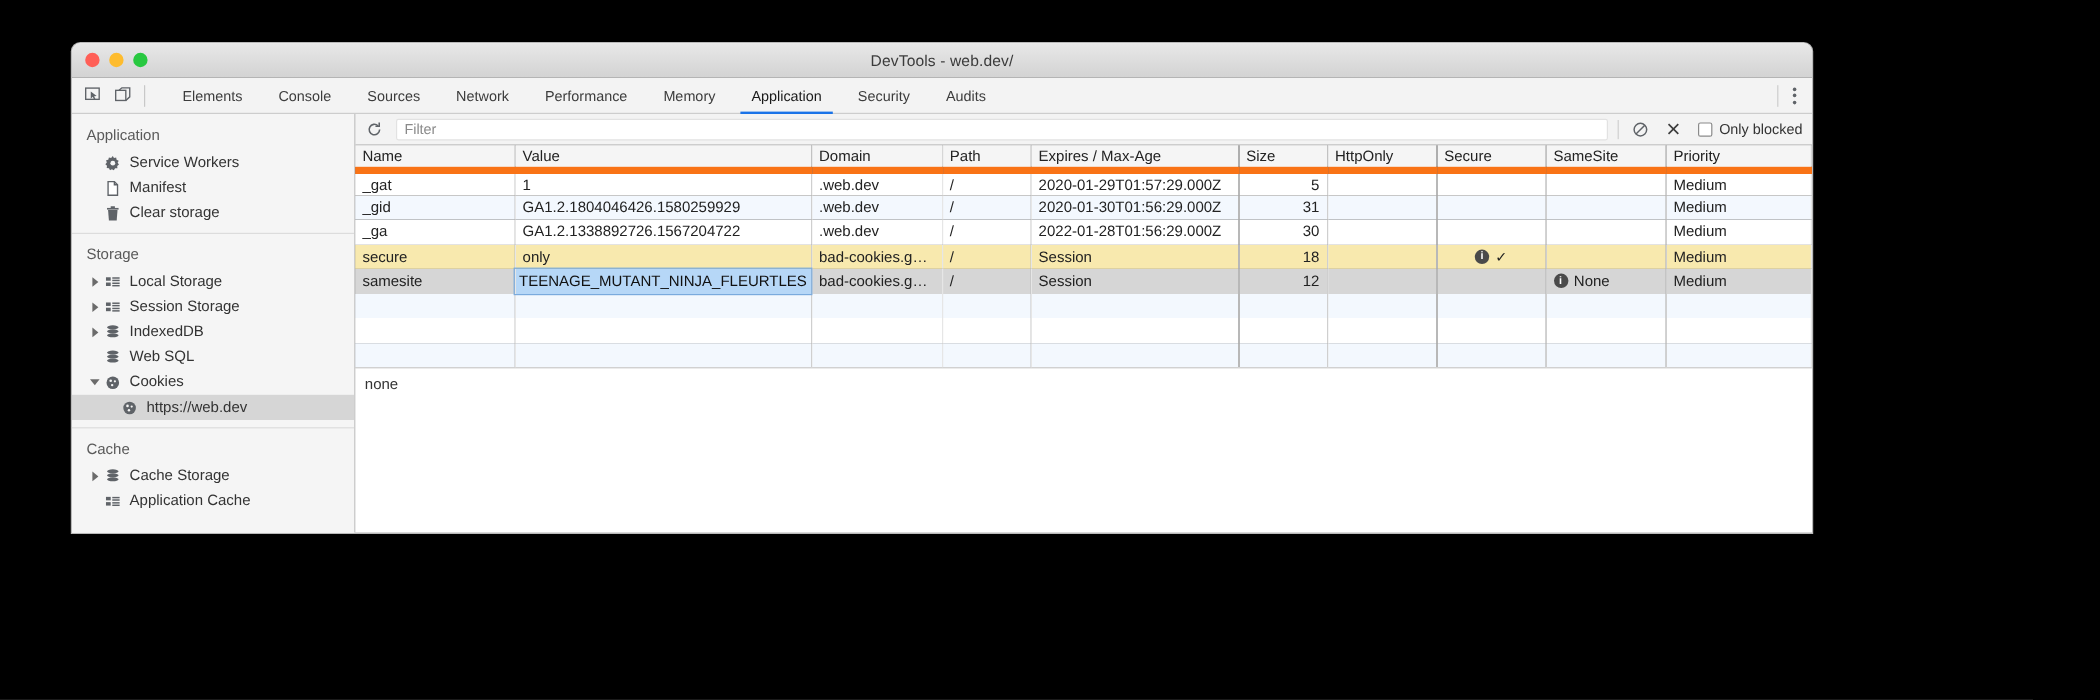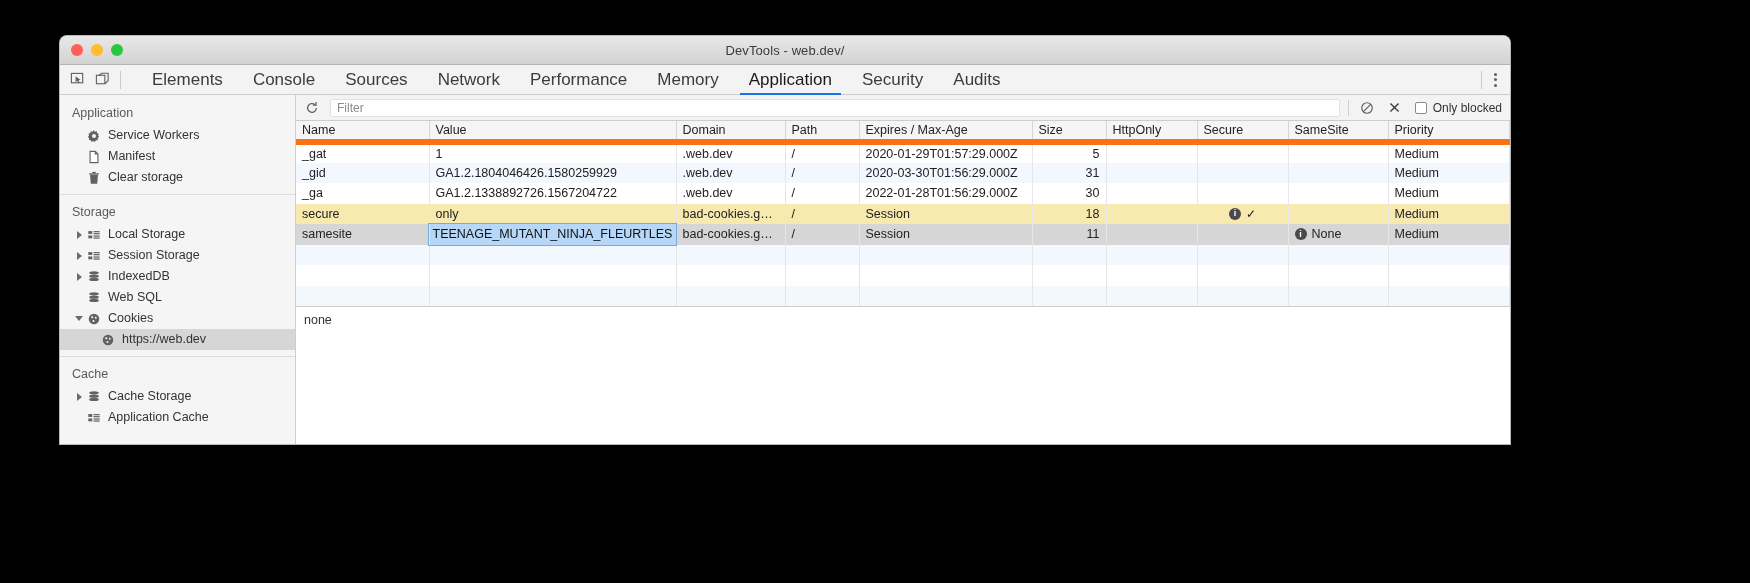--- a/index.html
+++ b/index.html
@@ -71,21 +71,21 @@
   .tb-sep {
     width: 1px; height: 18px;
     background: #c8c8c8;
     align-self: center;
     margin-right: 8px;
   }
   .tabs { display: flex; align-items: stretch; }
   .tab {
     display: flex; align-items: center;
     padding: 0 15px;
-    font-size: 17px;
+    font-size: 12px;
     color: #3c3c3c;
     position: relative;
     white-space: nowrap;
   }
   .tab.active { color: #1a1a1a; }
   .tab.active::after {
     content: "";
     position: absolute;
     left: 6px; right: 6px; bottom: -1px;
     height: 2px;
@@ -563,21 +563,21 @@
                   <td><span></span></td>
                   <td></td>
                   <td></td>
                   <td><span>Medium</span></td>
                 </tr>
                 <tr class="row-even">
                   <td class="name-cell"><span>_gid</span></td>
                   <td><span>GA1.2.1804046426.1580259929</span></td>
                   <td><span>.web.dev</span></td>
                   <td><span>/</span></td>
-                  <td><span>2020-03-30T01:56:29.000Z</span></td>
+                  <td><span>2020-01-30T01:56:29.000Z</span></td>
                   <td class="num"><span>31</span></td>
                   <td><span></span></td>
                   <td></td>
                   <td></td>
                   <td><span>Medium</span></td>
                 </tr>
                 <tr class="row-odd">
                   <td class="name-cell"><span>_ga</span></td>
                   <td><span>GA1.2.1338892726.1567204722</span></td>
                   <td><span>.web.dev</span></td>
@@ -605,21 +605,21 @@
                   </td>
                   <td></td>
                   <td><span>Medium</span></td>
                 </tr>
                 <tr class="row-sel">
                   <td class="name-cell"><span>samesite</span></td>
                   <td class="edit-cell"><span class="edit-text">TEENAGE_MUTANT_NINJA_FLEURTLES</span></td>
                   <td><span>bad-cookies.g…</span></td>
                   <td><span>/</span></td>
                   <td><span>Session</span></td>
-                  <td class="num"><span>11</span></td>
+                  <td class="num"><span>12</span></td>
                   <td><span></span></td>
                   <td></td>
                   <td>
                     <span class="cell-inline">
                       <span class="info-icon">i</span>
                       <span>None</span>
                     </span>
                   </td>
                   <td><span>Medium</span></td>
                 </tr>

